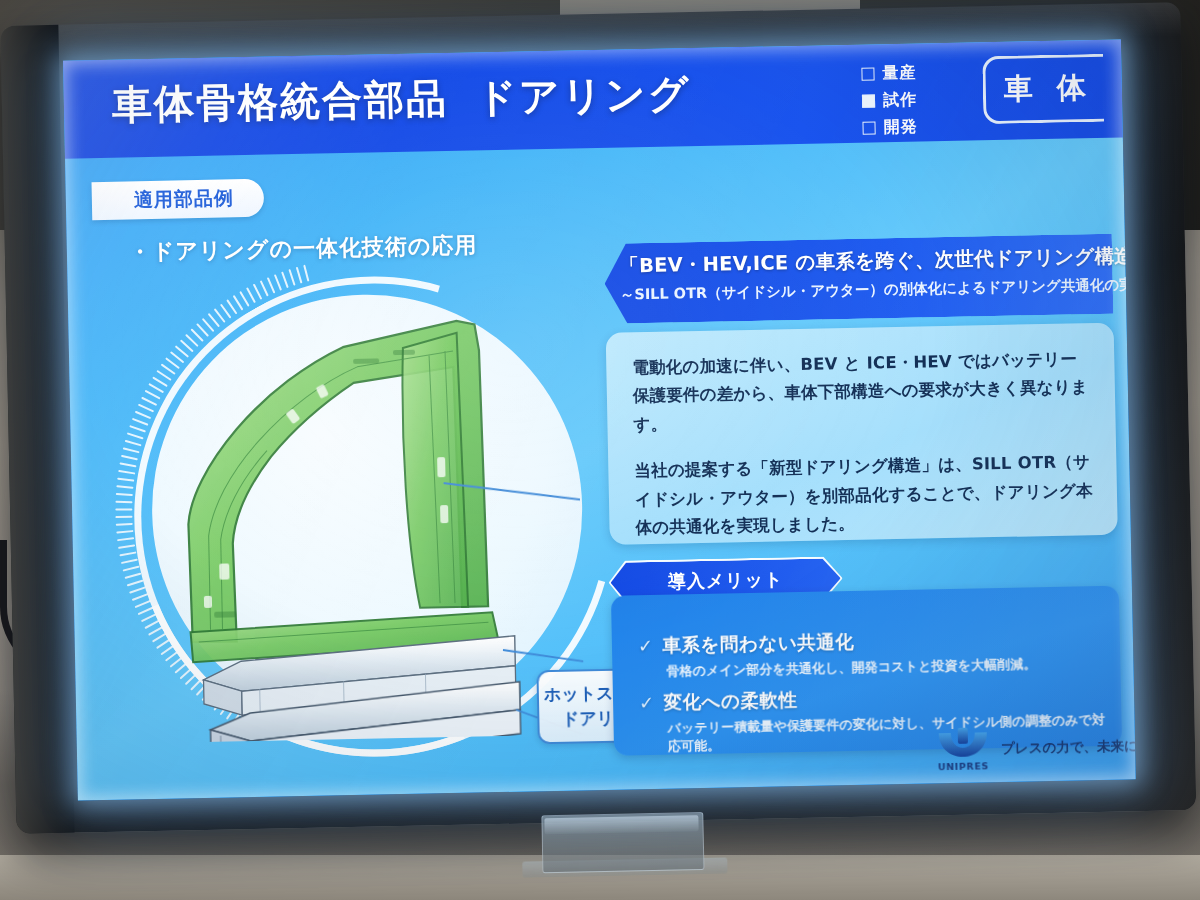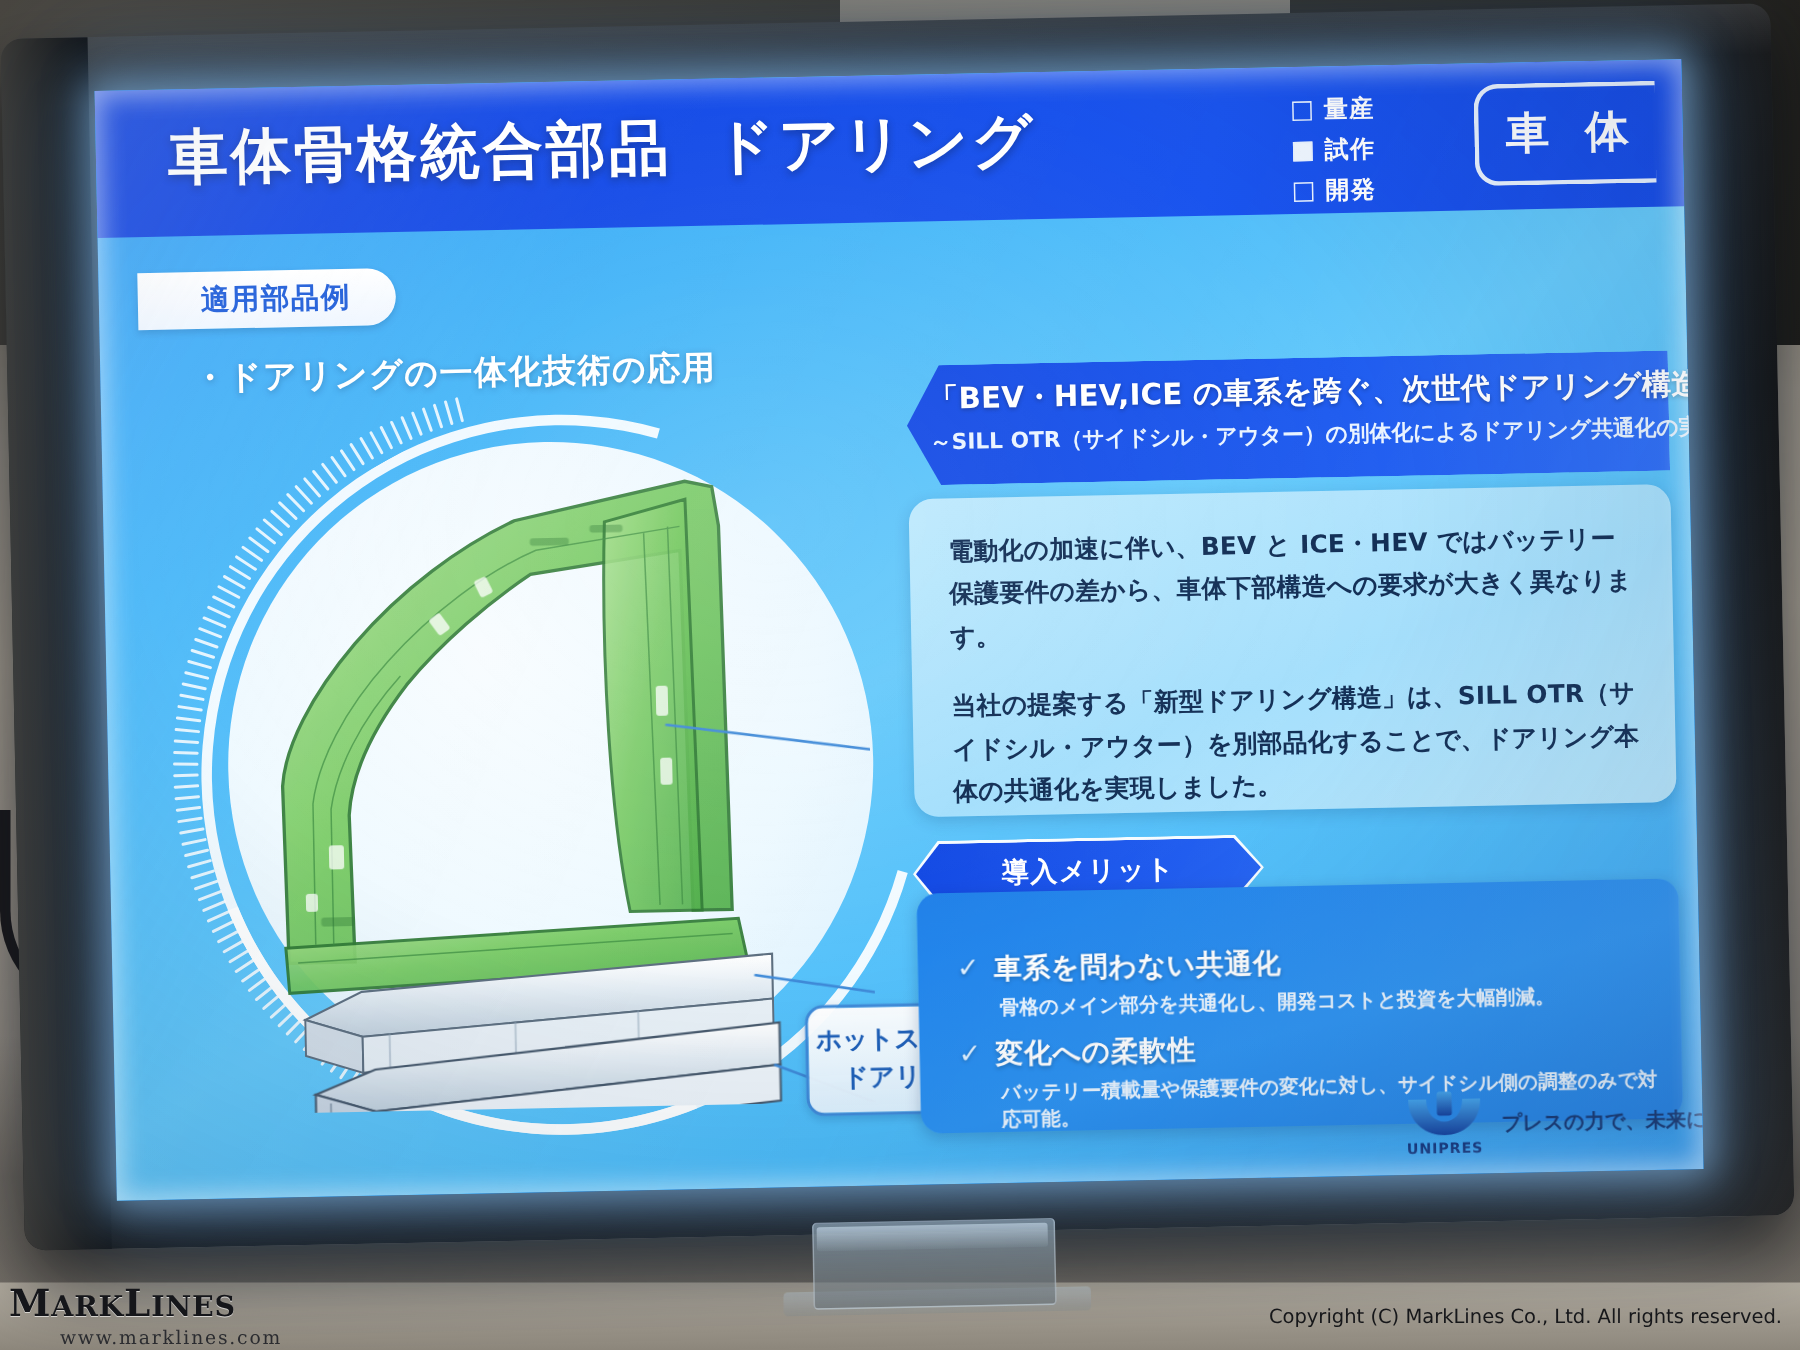--- a/index.html
+++ b/index.html
@@ -459,21 +459,15 @@
         </div>
 
       </div>
 
       <div class="screen-vig"></div>
       <div class="screen-sheen"></div>
       <div class="glow-edge"></div>
     </div>
   </div>
 
-  <div class="ml-logo">
-    <div class="ml-bar"></div>
-    <div class="ml-word"><span>M</span><span class="sm">ARK</span><span>L</span><span class="sm">INES</span></div>
-    <div class="ml-url">www.marklines.com</div>
-  </div>
-
-  <div class="ml-copy">Copyright (C) MarkLines Co., Ltd. All rights reserved.</div>
+
 
 </div>
 
 </body></html>

